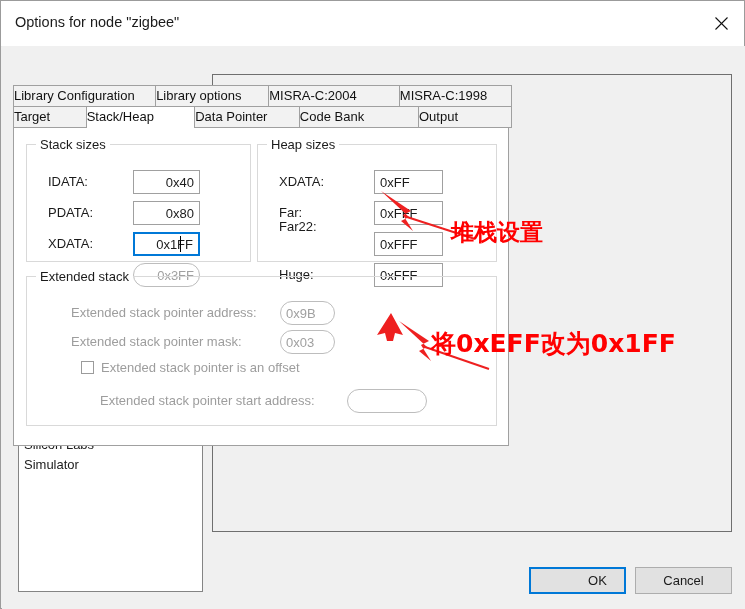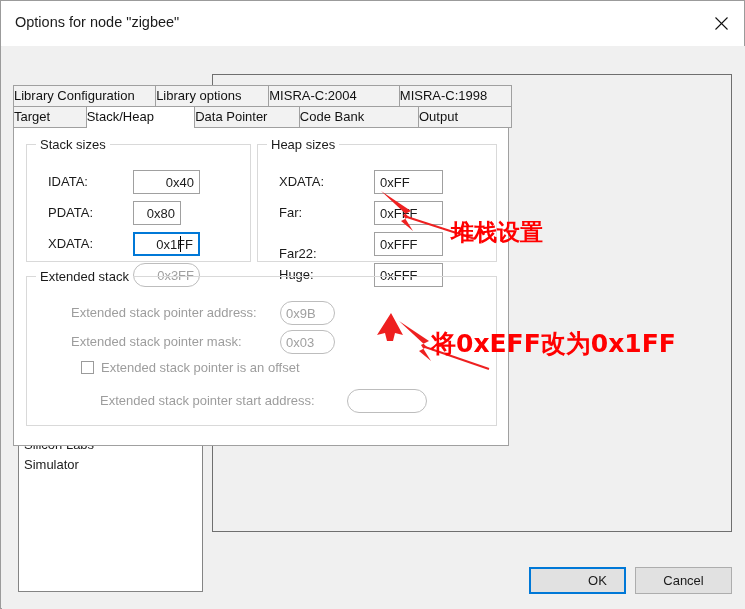--- a/index.html
+++ b/index.html
@@ -225,35 +225,35 @@
       <div class="tab" style="width: 97px;">Output</div>
     </div>
 
   <div class="tabcontent">
 
     <div class="group" id="grp-stack">
       <span class="glegend">Stack sizes</span>
     <div class="fld-label" style="left: 21px; top: 25px;">IDATA:</div>
         <input class="txtbox right" value="0x40" style="left: 106px; top: 25px; width: 67px;">
         <div class="fld-label" style="left: 21px; top: 56px;">PDATA:</div>
-        <input class="txtbox right" value="0x80" style="left: 106px; top: 56px; width: 48px;">
+        <input class="txtbox right" value="0x80" style="left: 106px; top: 56px; width: 67px;">
         <div class="fld-label" style="left: 21px; top: 87px;">XDATA:</div>
         <input class="txtbox right focused" value="0x1FF" style="left: 106px; top: 87px; width: 67px;">
         <span class="caret" style="left: 153px; top: 91px;"></span>
         <div class="fld-label disabled" style="left: 21px; top: 118px;">Extended:</div>
         <input class="txtbox right disabled" disabled="" value="0x3FF" style="left: 106px; top: 118px; width: 67px;">
       </div>
 
     <div class="group" id="grp-heap">
       <span class="glegend">Heap sizes</span>
     <div class="fld-label" style="left: 21px; top: 25px;">XDATA:</div>
         <input class="txtbox" value="0xFF" style="left: 116px; top: 25px; width: 69px;">
         <div class="fld-label" style="left: 21px; top: 56px;">Far:</div>
         <input class="txtbox" value="0xFFF" style="left: 116px; top: 56px; width: 69px;">
-        <div class="fld-label" style="left: 21px; top: 97px; text-align: right;">Far22:</div>
+        <div class="fld-label" style="left: 21px; top: 70px; text-align: right;">Far22:</div>
         <input class="txtbox" value="0xFFF" style="left: 116px; top: 87px; width: 69px;">
         <div class="fld-label" style="left: 21px; top: 118px;">Huge:</div>
         <input class="txtbox" value="0xFFF" style="left: 116px; top: 118px; width: 69px;">
       </div>
 
     <div class="group" id="grp-ext">
       <span class="glegend">Extended stack</span>
 
       <div class="fld-label disabled" style="left:44px;top:24px;">Extended stack pointer address:</div>
       <input class="txtbox disabled" style="left: 253px; top: 24px; width: 55px;" disabled="" value="0x9B">

